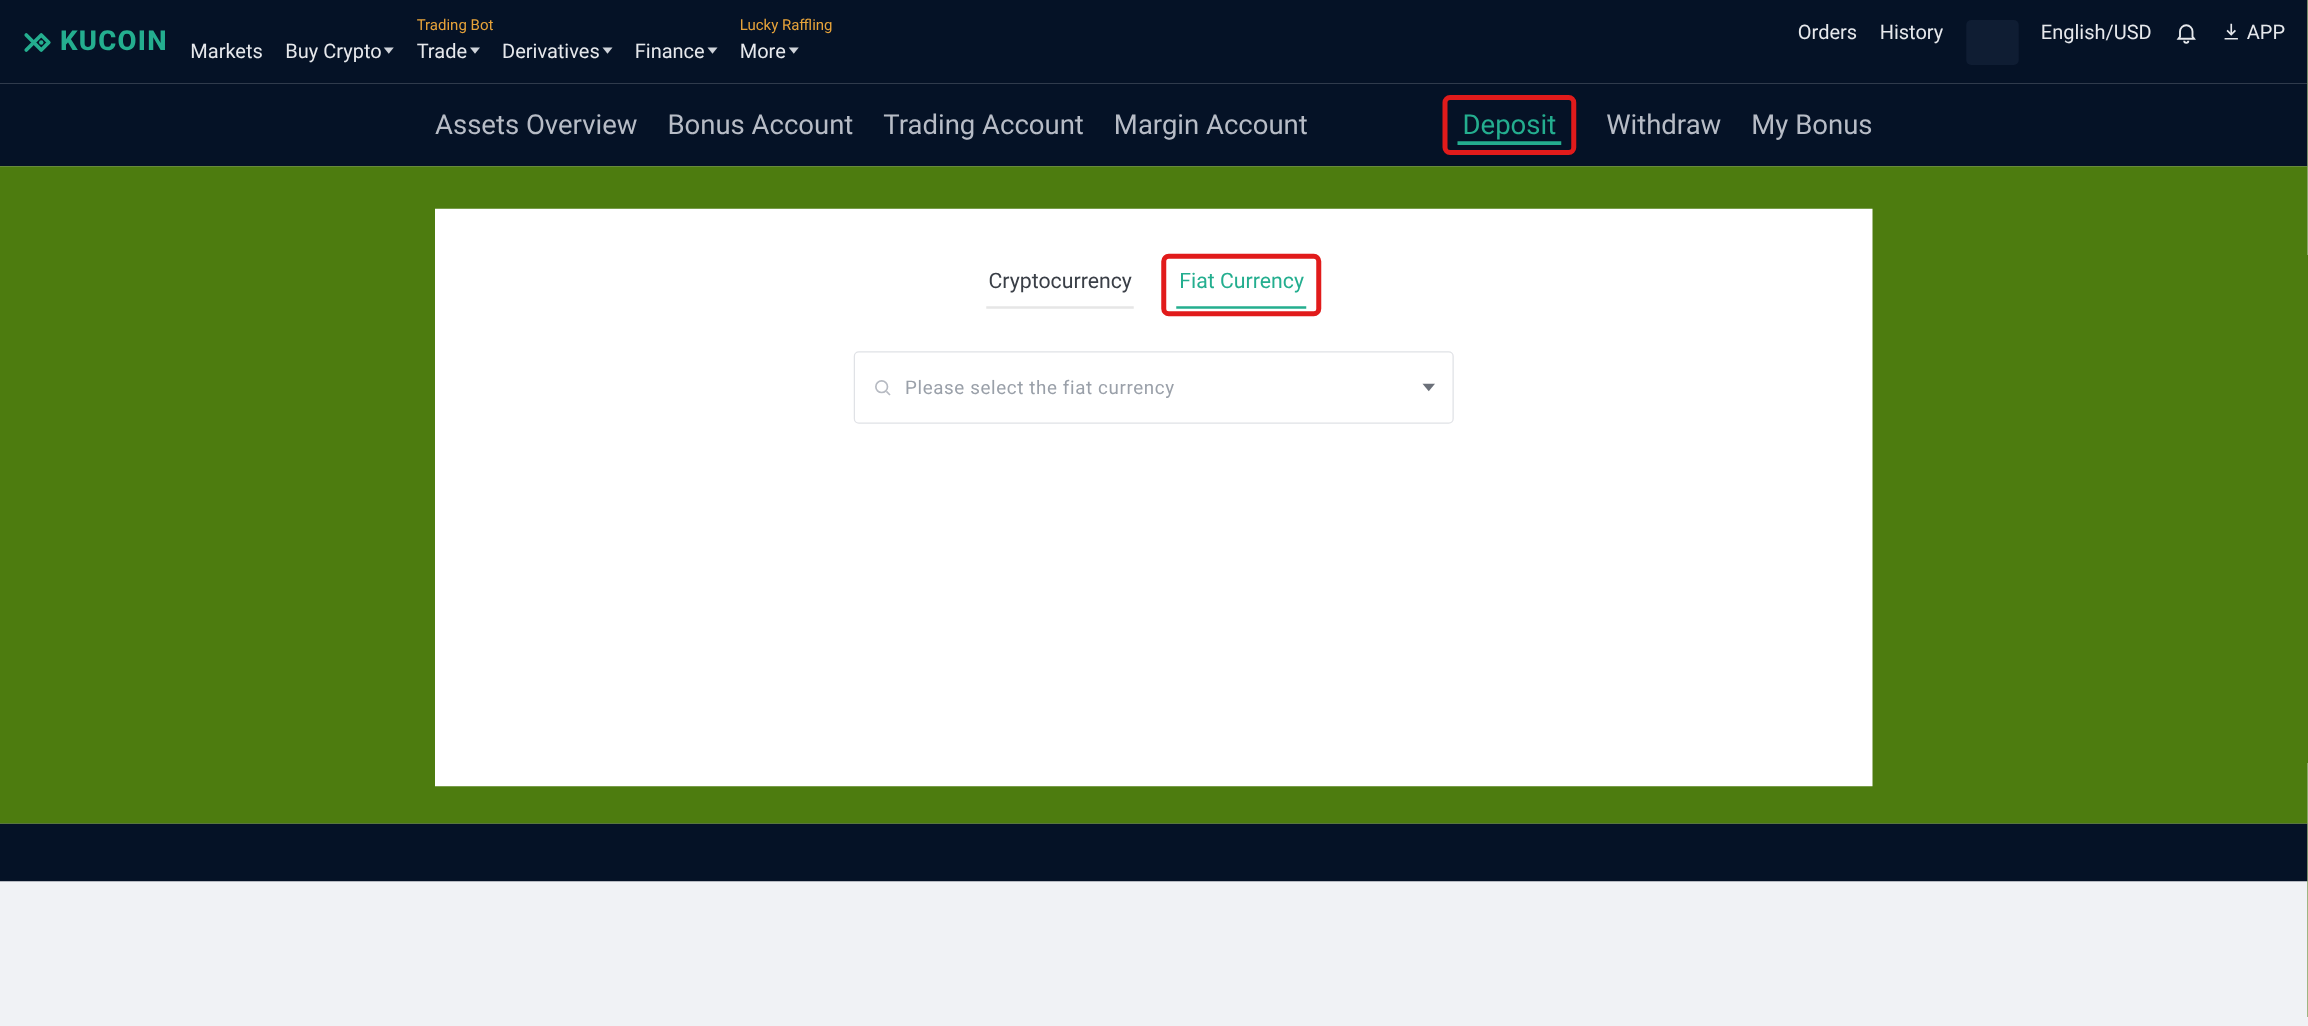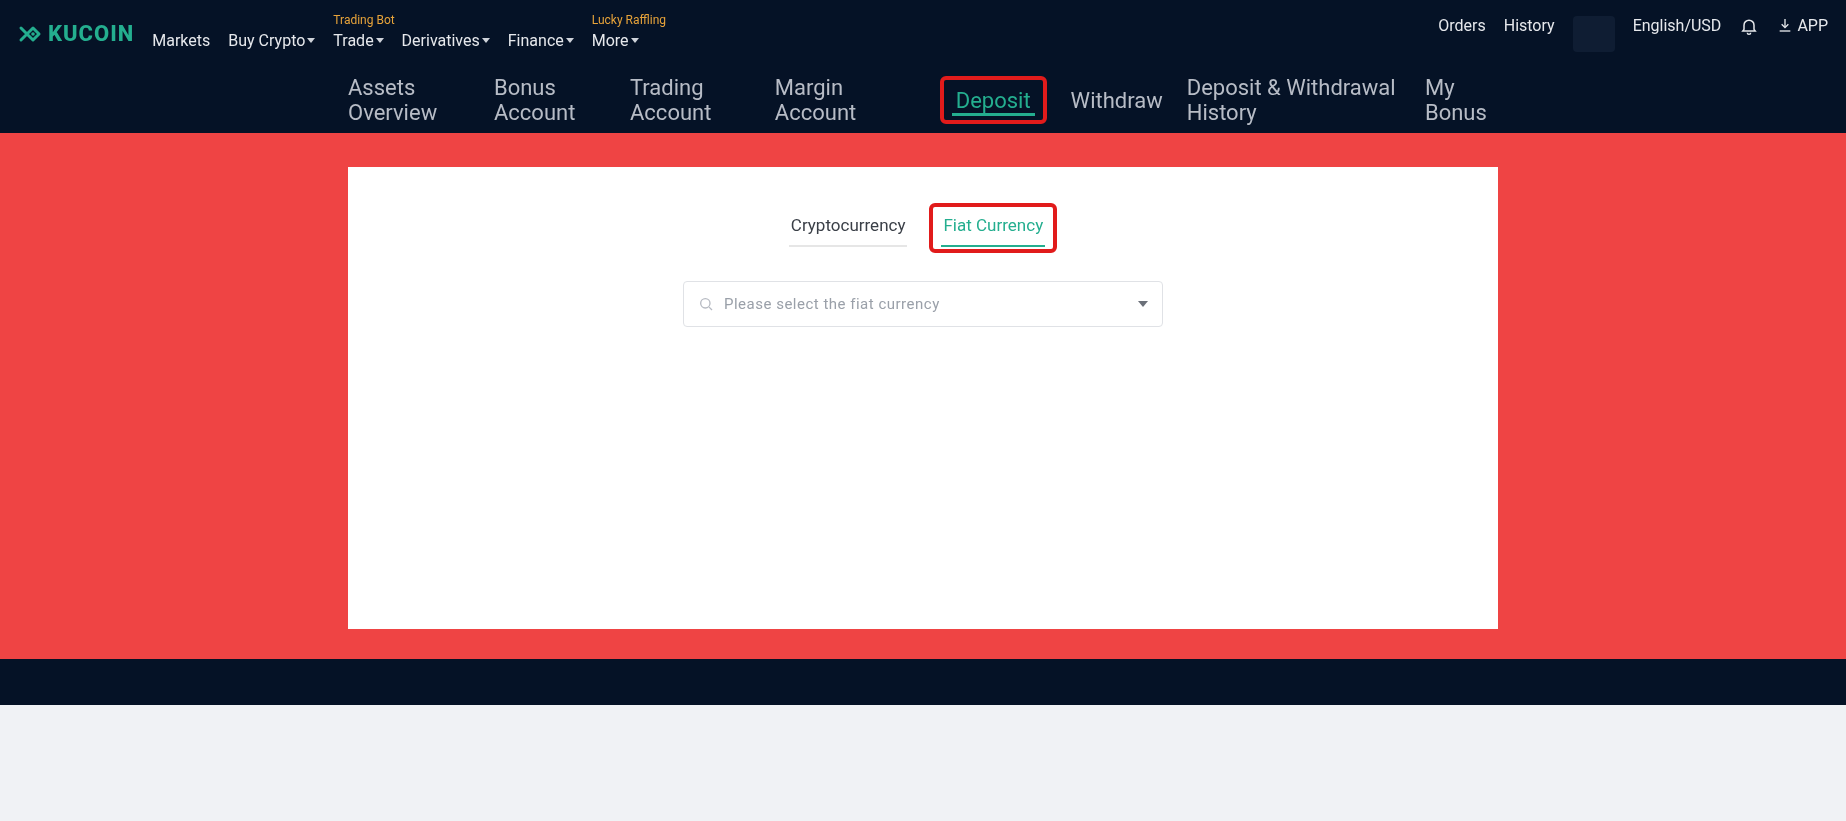--- a/index.html
+++ b/index.html
@@ -121,21 +121,21 @@
   .highlight-box {
     border: 4px solid #e11b1b;
     border-radius: 6px;
     padding: 4px 12px;
     display: inline-flex;
     align-items: center;
     height: 48px;
   }
 
   .page {
-    background: #ef4444;
+    background: #4d7c0f;
     padding: 34px 0 30px 0;
   }
   .card {
     width: 1150px;
     min-height: 462px;
     background: #ffffff;
     margin: 0 auto;
     padding: 36px 40px 40px 40px;
   }
   .tabs {
@@ -165,21 +165,21 @@
     margin-left: 2px;
   }
 
   .select-row {
     margin: 28px auto 0 auto;
     width: 480px;
   }
   .select {
     border: 1px solid #e0e2e6;
     border-radius: 4px;
-    height: 46px;
+    height: 58px;
     display: flex;
     align-items: center;
     padding: 0 14px;
     gap: 10px;
     color: #9aa0a9;
     font-size: 15px;
     letter-spacing: 0.5px;
     cursor: pointer;
     position: relative;
   }
@@ -286,21 +286,20 @@
   <div class="subnav-inner">
     <a>Assets Overview</a>
     <a>Bonus Account</a>
     <a>Trading Account</a>
     <a>Margin Account</a>
     <div class="spacer"></div>
     <span class="highlight-box">
       <a class="active">Deposit</a>
     </span>
     <a>Withdraw</a>
-    <a>Deposit &amp; Withdrawal History</a>
     <a>My Bonus</a>
   </div>
 </div>
 
 <div class="page">
   <div class="card">
 
     <div class="tabs">
       <span class="tab-wrap">
         <div class="tab">Cryptocurrency</div>

